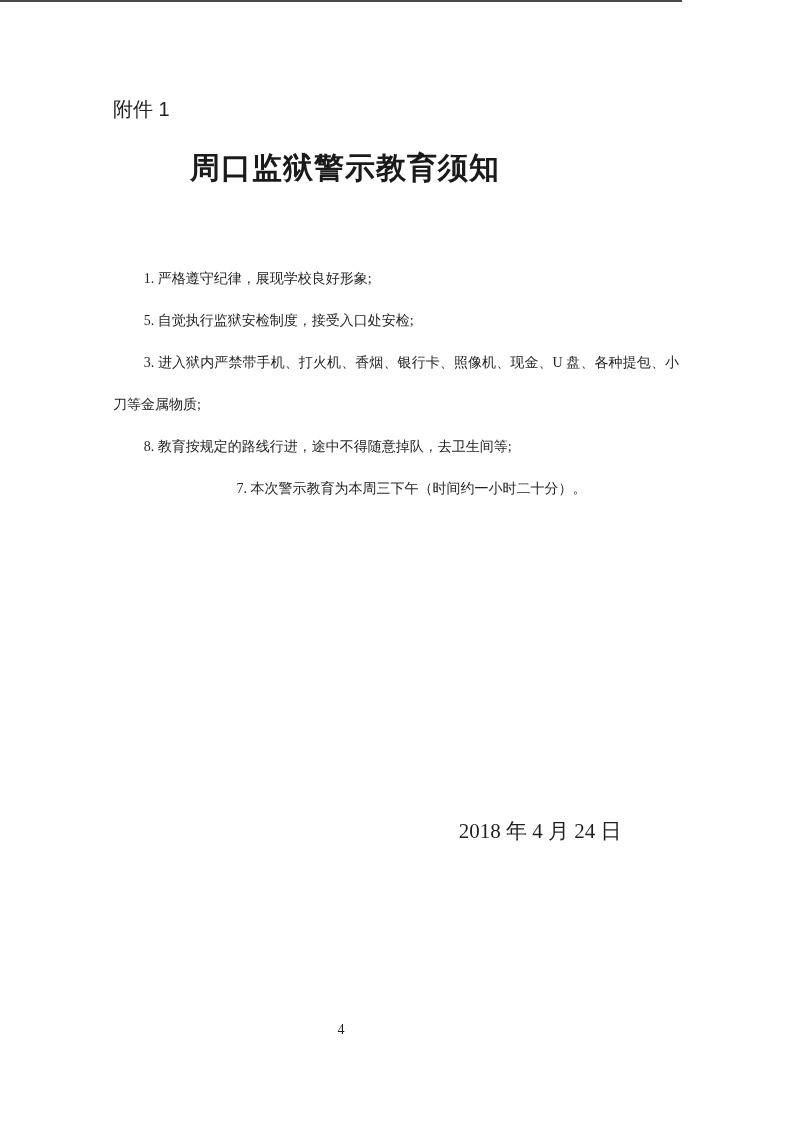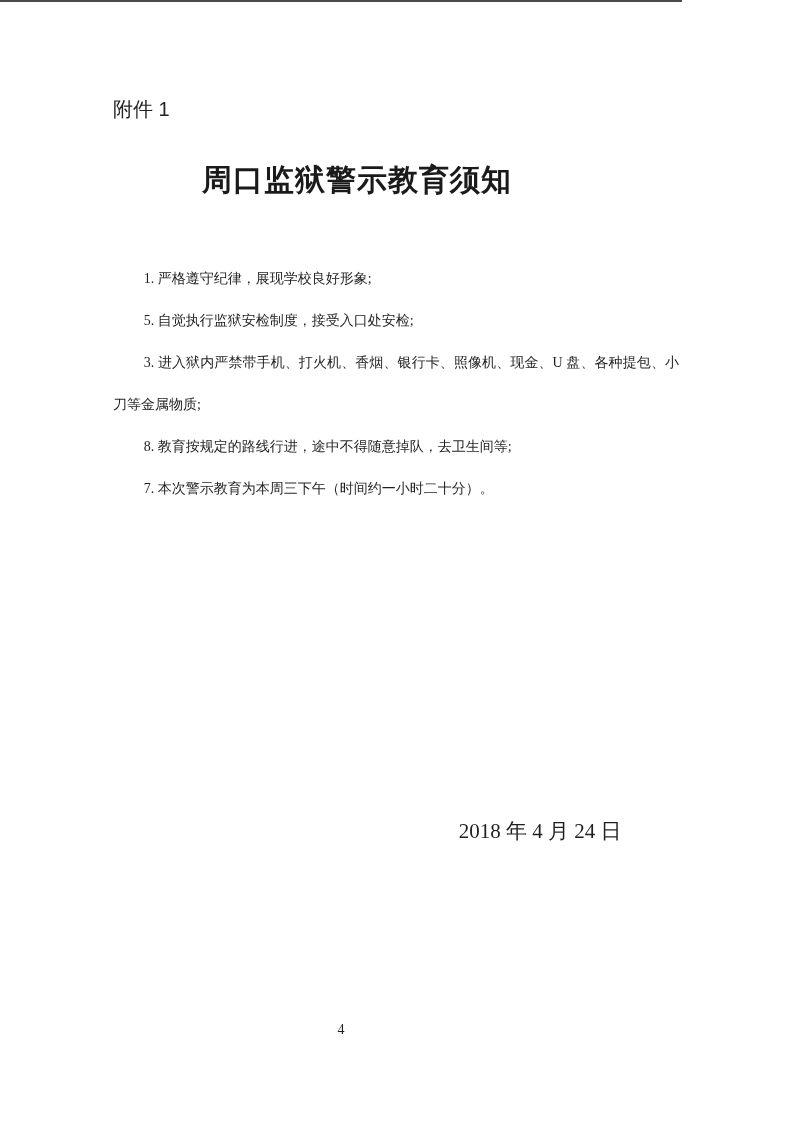--- a/index.html
+++ b/index.html
@@ -26,21 +26,21 @@
     font-size: 20px;
     font-weight: 500;
     color: #222222;
     white-space: nowrap;
   }
   .title {
     position: absolute;
     left: 0;
     top: 142px;
     width: 100%;
-    margin: 16px;
+    margin: 4px;
     text-align: center;
     font-family: "Liberation Sans", sans-serif;
     font-weight: bold;
     font-size: 30px;
     letter-spacing: 1px;
     color: #1a1a1a;
   }
   .body-block {
     position: absolute;
     left: 113px;
@@ -51,21 +51,21 @@
     text-align: justify;
     color: #1f1f1f;
   }
   .body-block p {
     margin: 0;
     padding: 0;
     text-indent: 2.2em;
   }
   .body-block p.no-wrap {
     white-space: nowrap;
-    text-align: left;
+    text-align: center;
   }
   .signature-block {
     position: absolute;
     left: 400px;
     top: 806px;
     width: 280px;
     text-align: center;
     font-size: 21px;
     line-height: 46px;
     color: #1f1f1f;

